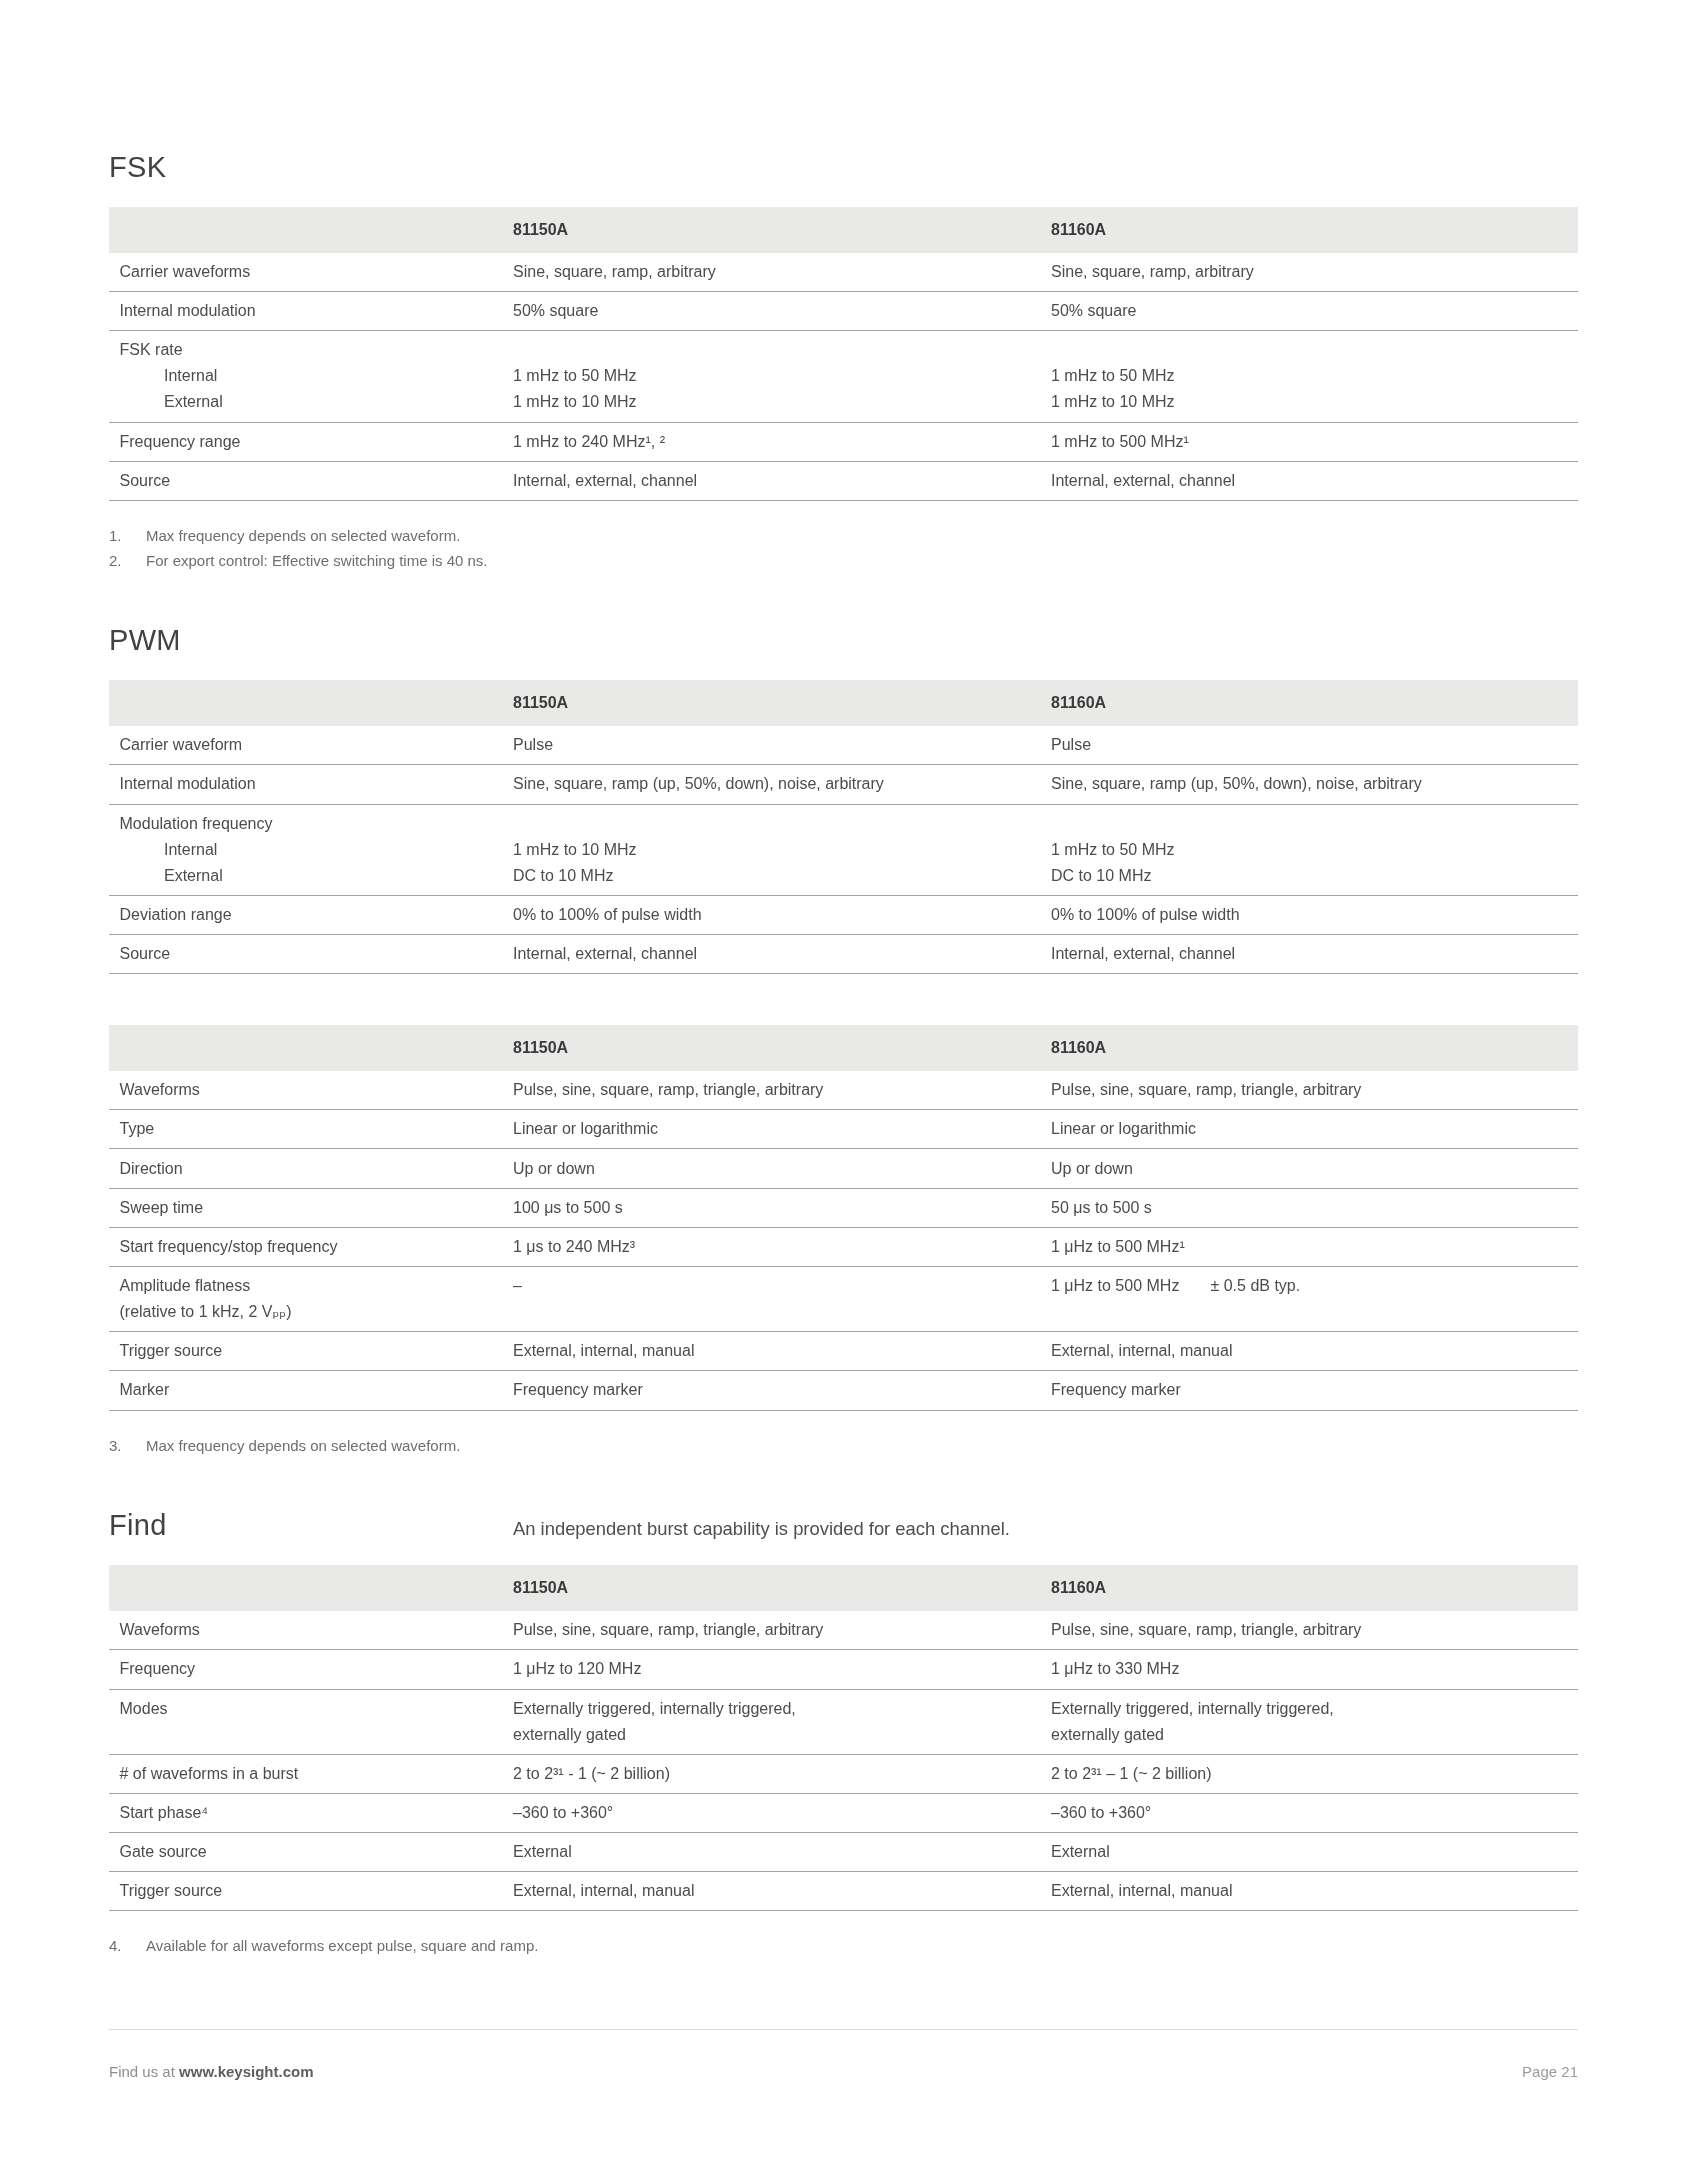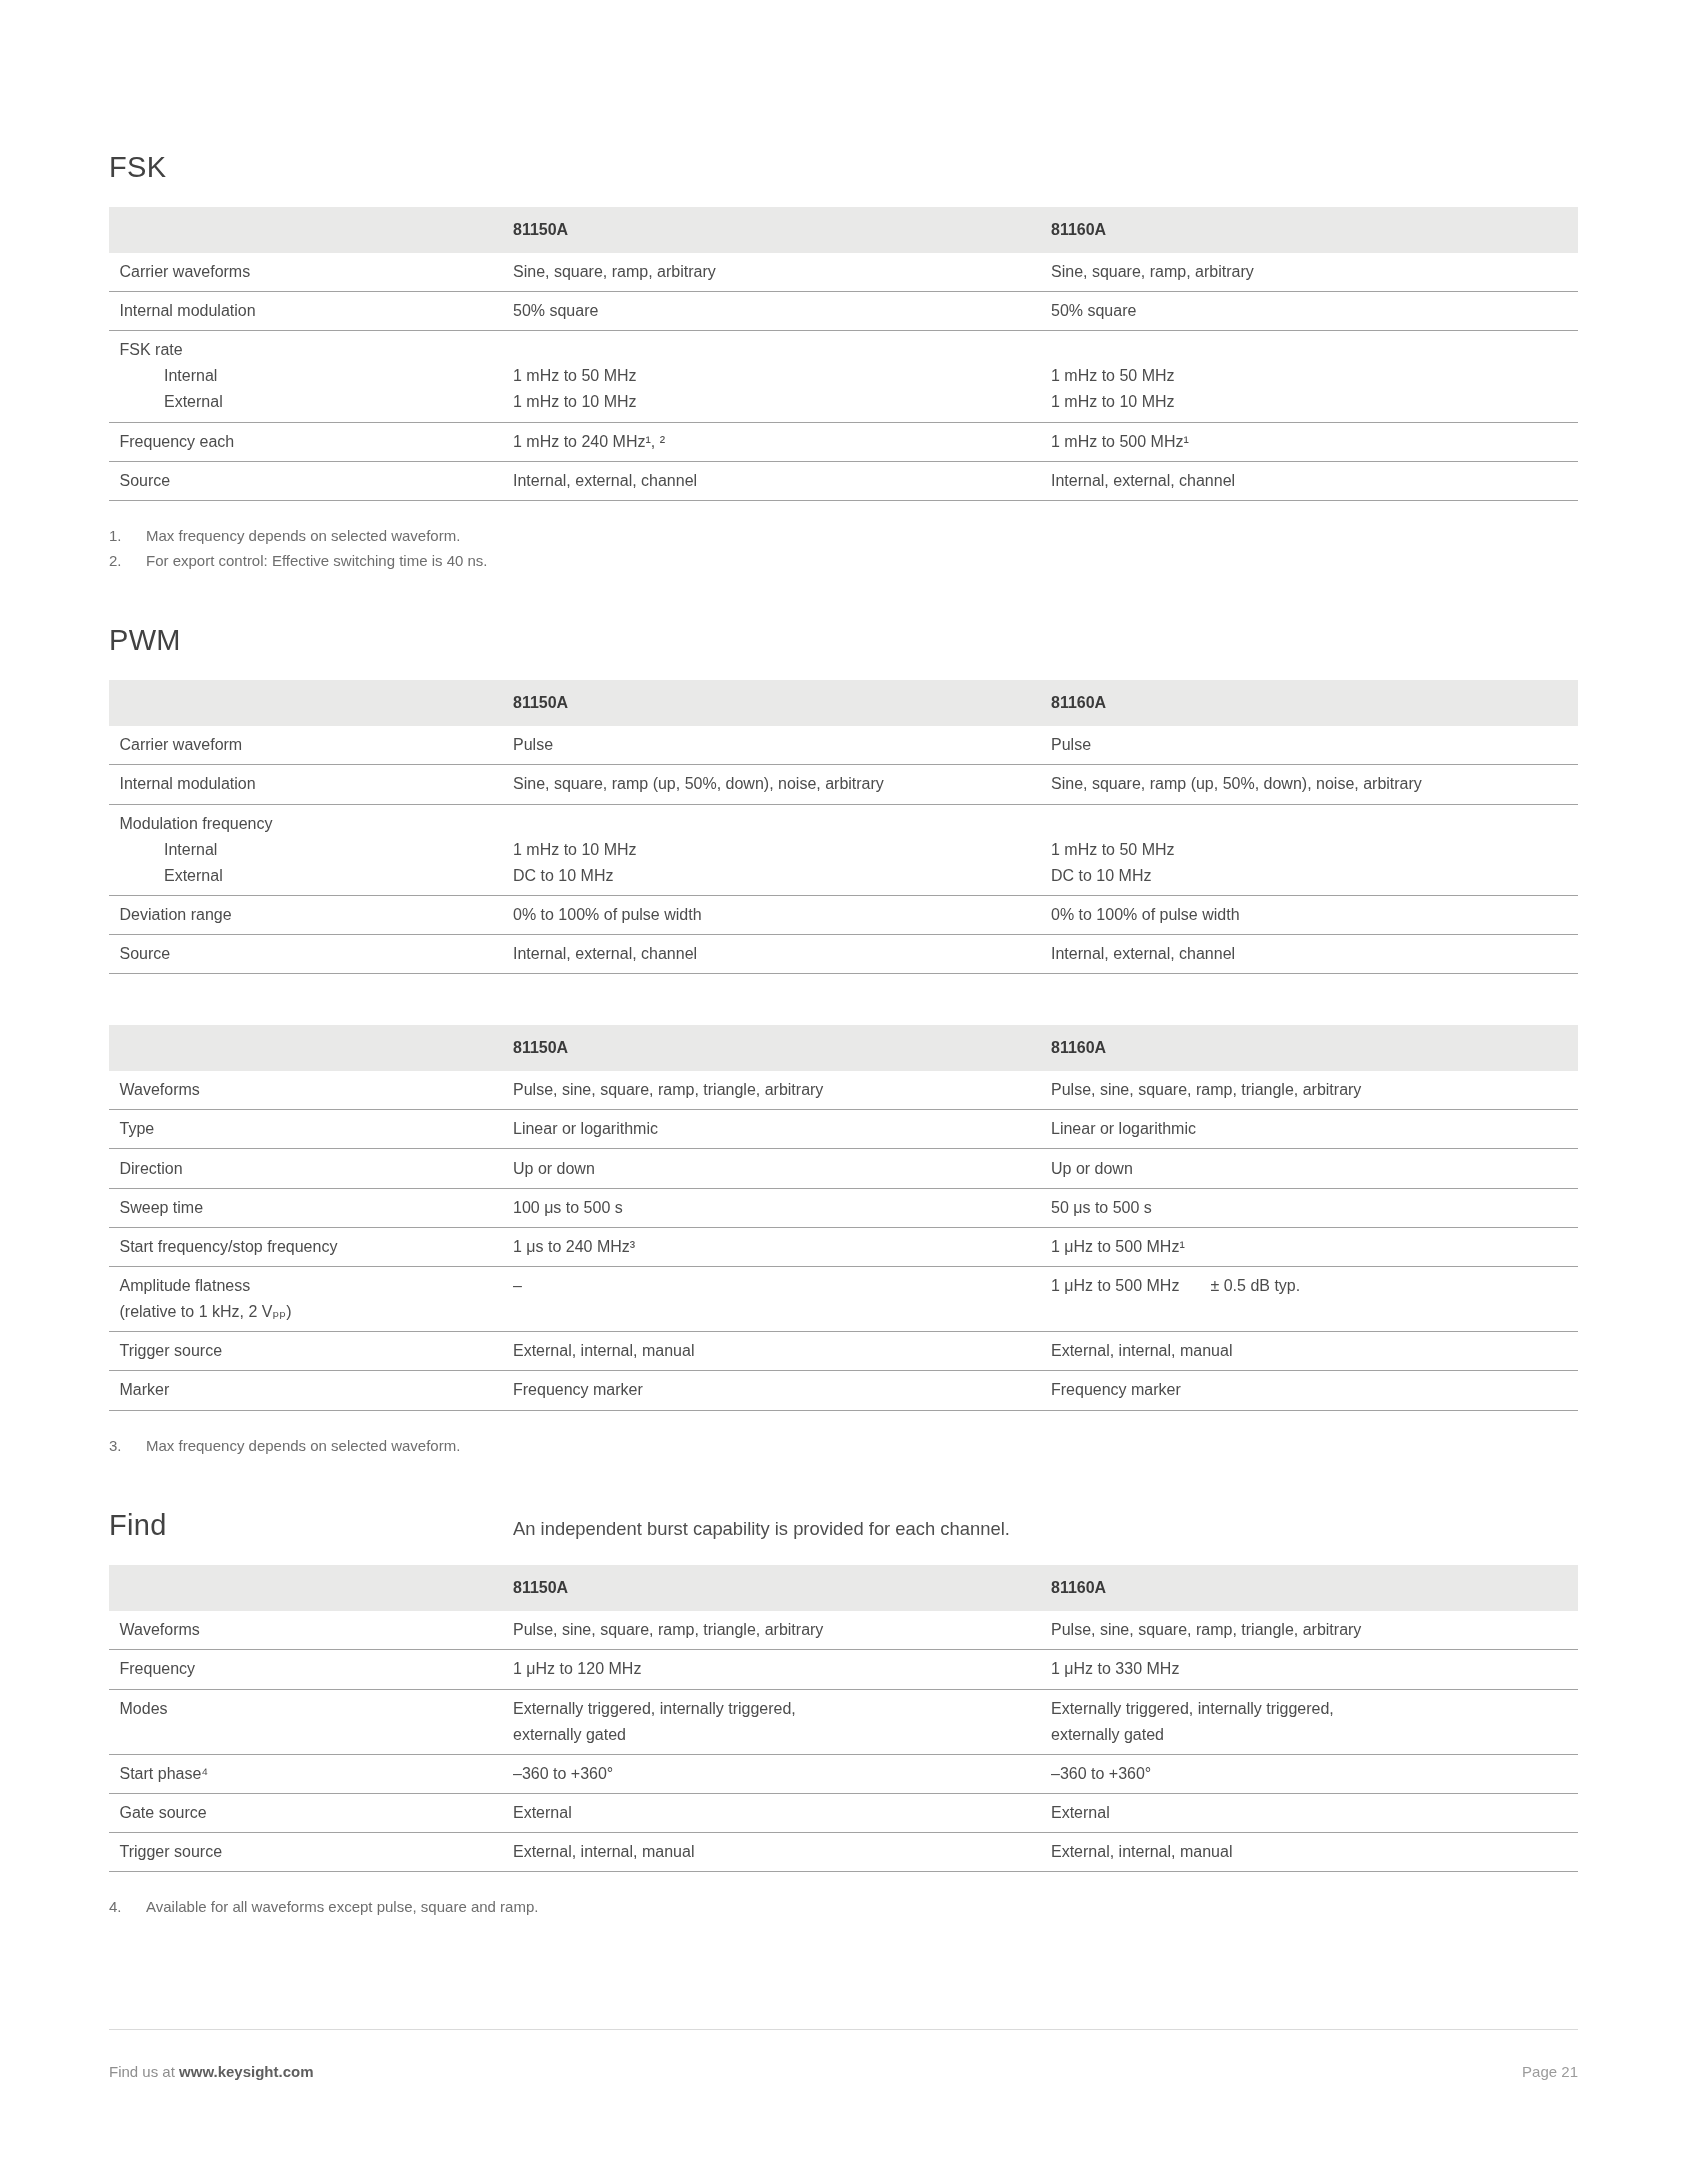--- a/index.html
+++ b/index.html
@@ -98,21 +98,21 @@
               <div class="tcell tval2">1 mHz to 50 MHz</div>
             </div>
             <div class="tline">
               <div class="tcell tlabel indent">External</div>
               <div class="tcell tval1">1 mHz to 10 MHz</div>
               <div class="tcell tval2">1 mHz to 10 MHz</div>
             </div>
           </div>
           <div class="trow">
             <div class="tline">
-              <div class="tcell tlabel">Frequency each</div>
+              <div class="tcell tlabel">Frequency range</div>
               <div class="tcell tval1">1 mHz to 240 MHz¹, ²</div>
               <div class="tcell tval2">1 mHz to 500 MHz¹</div>
             </div>
           </div>
           <div class="trow">
             <div class="tline">
               <div class="tcell tlabel">Source</div>
               <div class="tcell tval1">Internal, external, channel</div>
               <div class="tcell tval2">Internal, external, channel</div>
             </div>
@@ -305,20 +305,27 @@
               <div class="tcell tval2">Externally triggered, internally triggered,</div>
             </div>
             <div class="tline">
               <div class="tcell tlabel"></div>
               <div class="tcell tval1">externally gated</div>
               <div class="tcell tval2">externally gated</div>
             </div>
           </div>
           <div class="trow">
             <div class="tline">
+              <div class="tcell tlabel"># of waveforms in a burst</div>
+              <div class="tcell tval1">2 to  2³¹ - 1 (~ 2 billion)</div>
+              <div class="tcell tval2">2 to  2³¹ – 1 (~ 2 billion)</div>
+            </div>
+          </div>
+          <div class="trow">
+            <div class="tline">
               <div class="tcell tlabel">Start phase⁴</div>
               <div class="tcell tval1">–360 to +360°</div>
               <div class="tcell tval2">–360 to +360°</div>
             </div>
           </div>
           <div class="trow">
             <div class="tline">
               <div class="tcell tlabel">Gate source</div>
               <div class="tcell tval1">External</div>
               <div class="tcell tval2">External</div>

